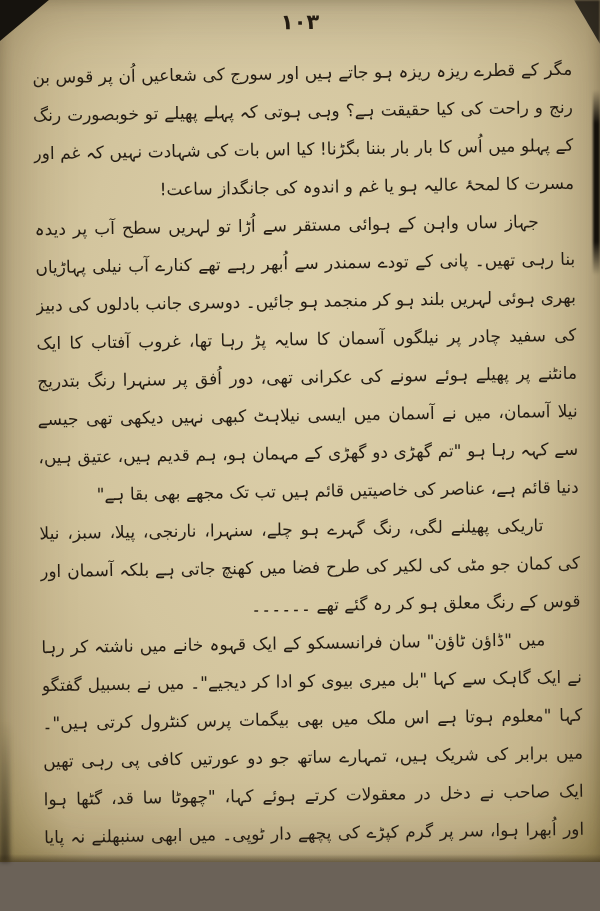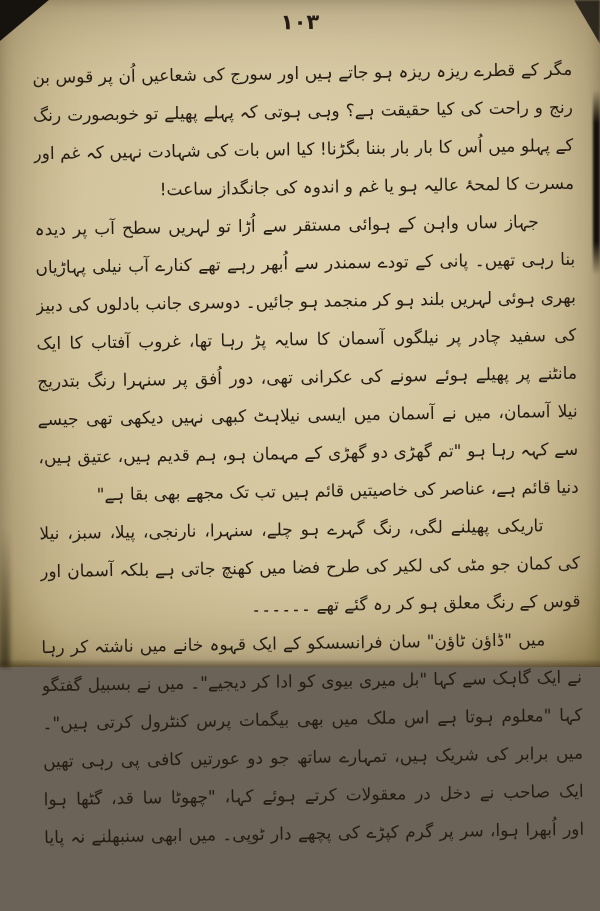--- a/index.html
+++ b/index.html
@@ -2,21 +2,21 @@
 <html lang="ur" dir="rtl"><head>
 <meta charset="utf-8">
 <style>
   html,body{margin:0;padding:0;}
   body{
     width:600px;height:911px;overflow:hidden;
     background:#6b6258;
     font-family:"DejaVu Sans",sans-serif;
   }
   .scan{
-    position:relative;width:600px;height:667px;
+    position:relative;width:600px;height:862px;
     background:
       radial-gradient(ellipse at 50% 40%, #ddd0ab 0%, #d3c59e 52%, #c2b187 85%, #a7965f 100%);
     box-shadow:inset 0 0 70px rgba(60,45,20,.38), inset 0 0 14px rgba(40,30,12,.25);
   }
   
   .artifact{position:absolute;pointer-events:none;}
   .corner-tl{
     top:-6px;left:-6px;width:62px;height:52px;background:#16130e;
     clip-path:polygon(0 0,100% 0,0 100%);filter:blur(1.2px);
   }

